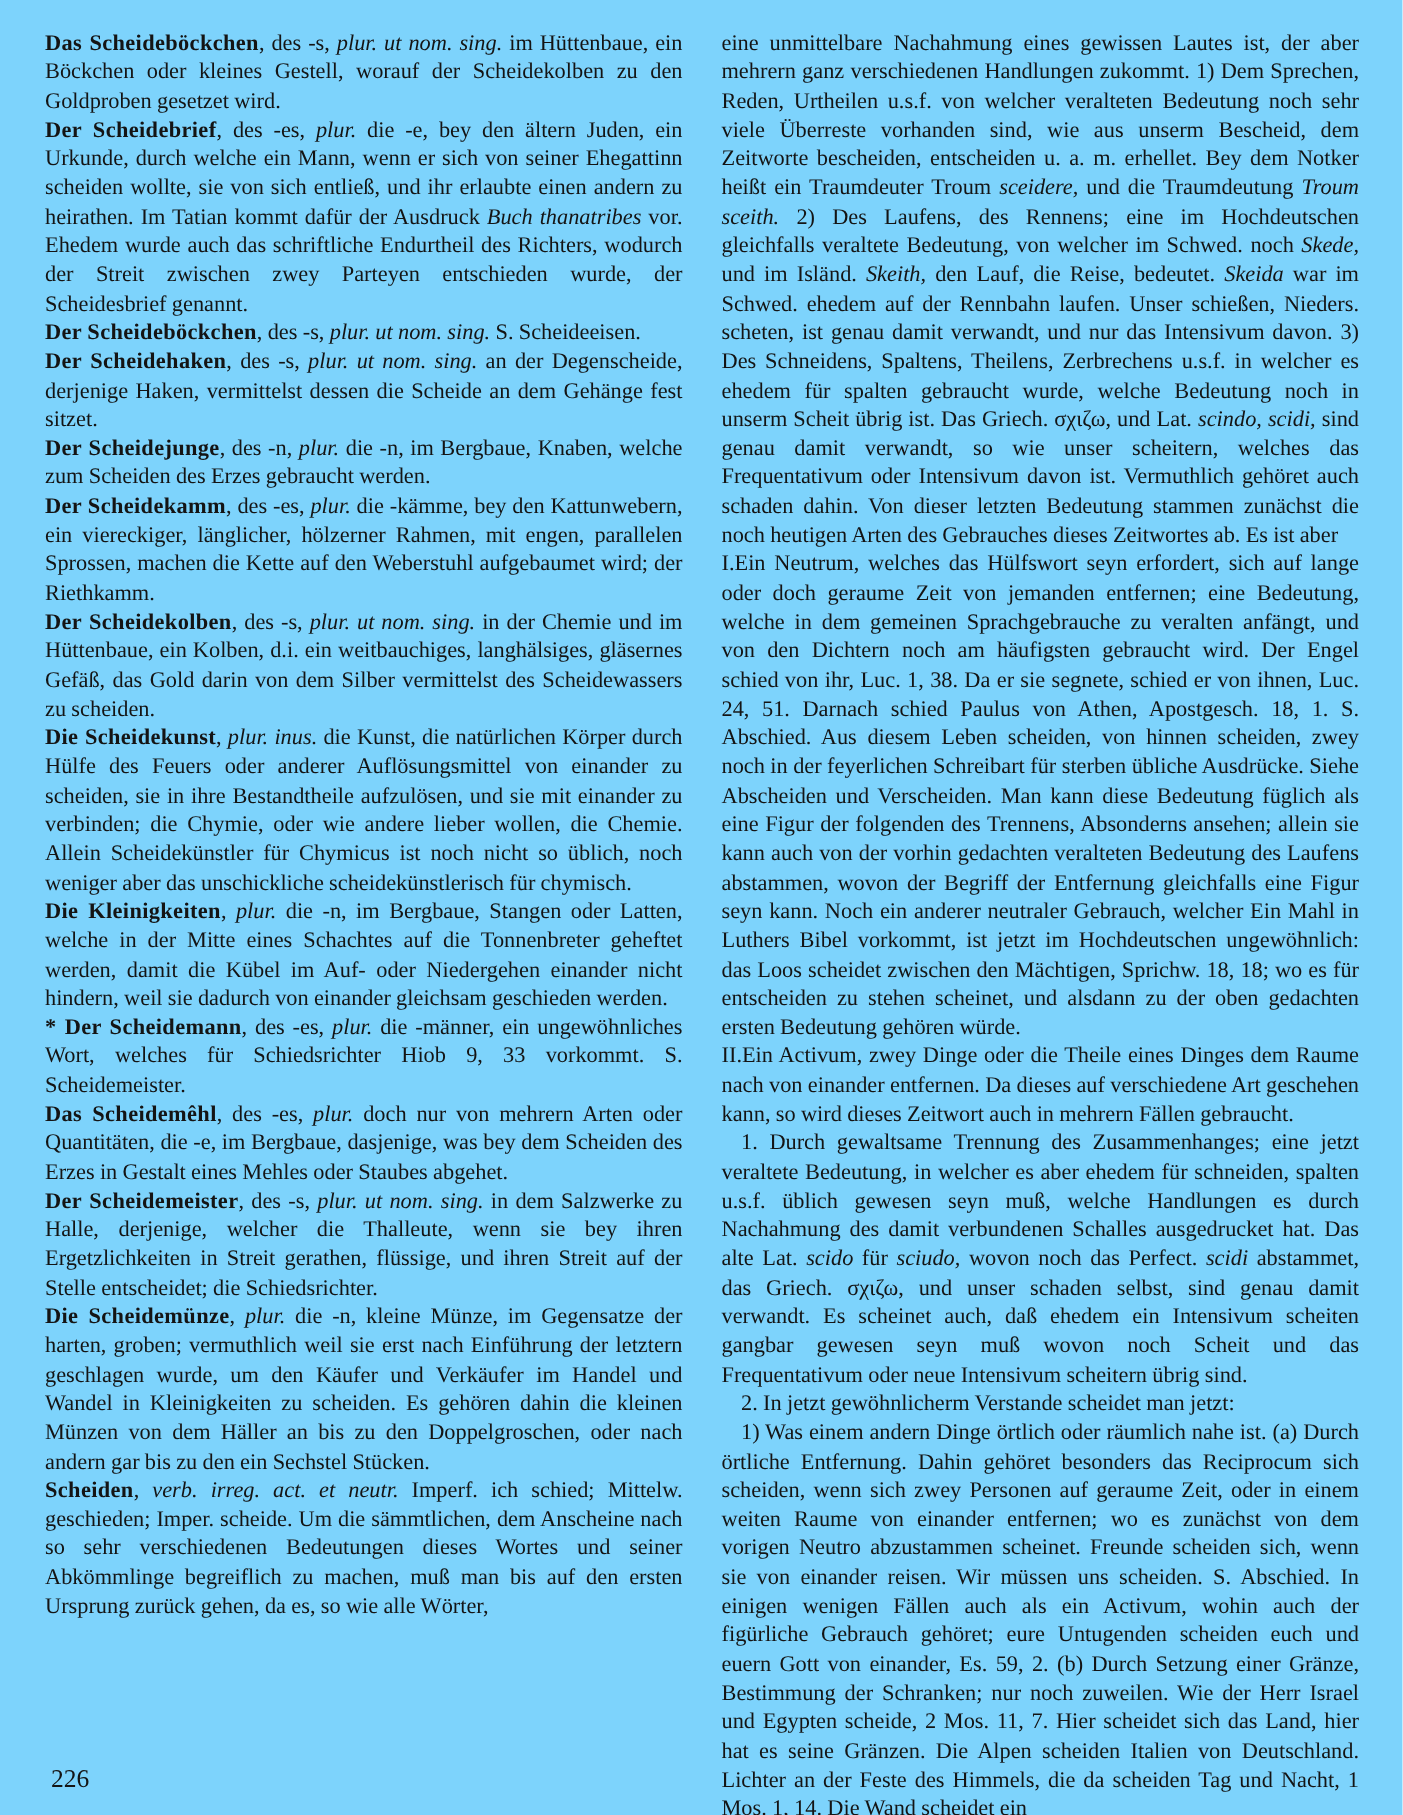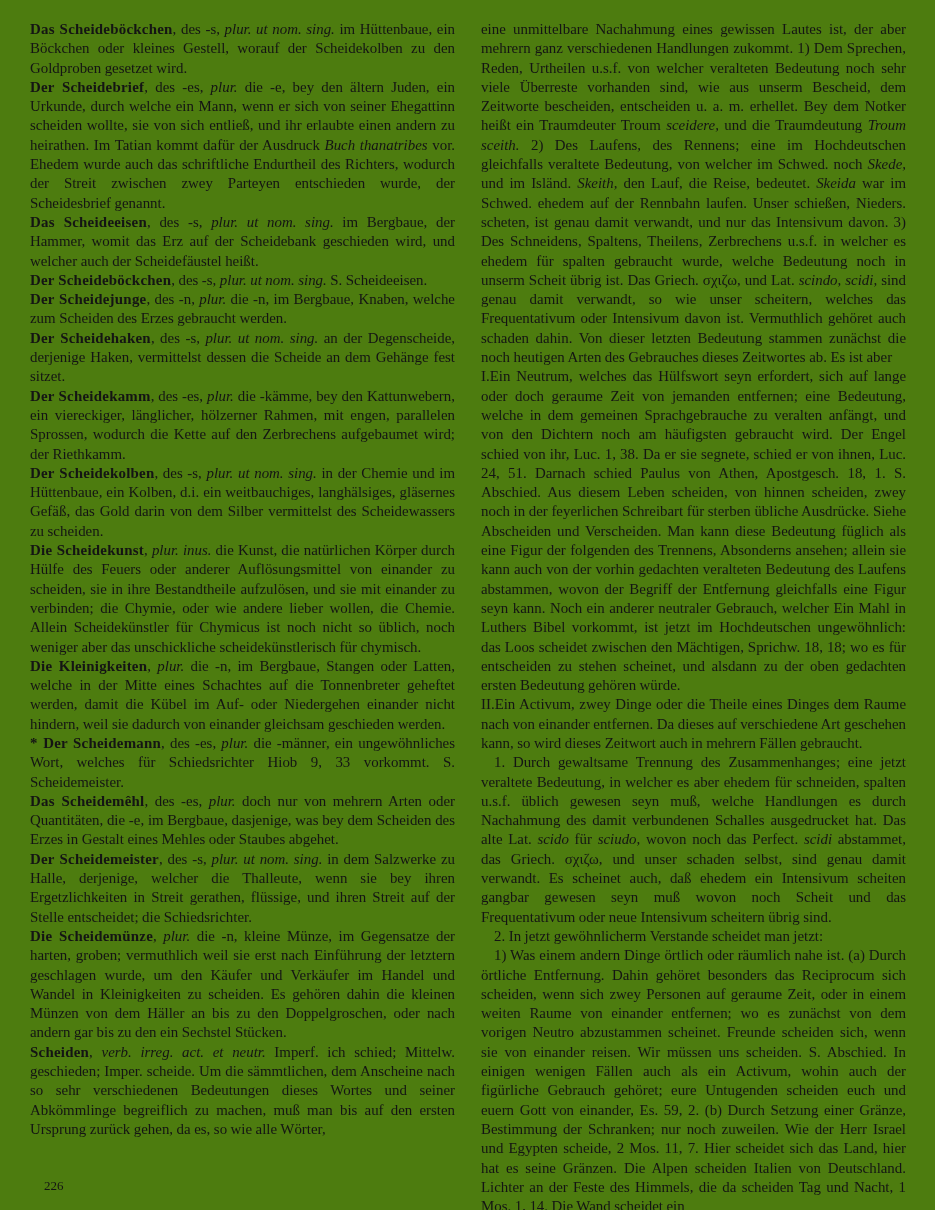--- a/index.html
+++ b/index.html
@@ -2,21 +2,21 @@
 <html lang="de"><head>
 <meta charset="utf-8">
 <style>
   html, body {
     margin: 0; padding: 0;
     background: #ffffff;
   }
   .page {
     position: relative;
     width: 935px; height: 1210px;
-    background: #4d7c0f;
+    background: #7dd3fc;
     color: #141414;
     font-family: "Liberation Serif", "DejaVu Serif", serif;
     overflow: hidden;
   }
   .columns {
     position: absolute;
     top: 20px; left: 30px;
     width: 876px;
     display: flex;
     gap: 26px;
@@ -32,38 +32,37 @@
     text-align: justify;
     hyphens: auto;
     -webkit-hyphens: auto;
     word-spacing: -0.2px;
   }
   p.para.indent { text-indent: 13px; }
   .hw { font-weight: bold; letter-spacing: 0.25px; }
   .it { font-style: italic; }
   .page-number {
     position: absolute;
-    left: 44px; top: 1178px;
-    font-size: 13px;
+    left: 34px; top: 1178px;
+    font-size: 17px;
     line-height: 16px;
   }
 </style>
 </head>
 <body>
 
 <div class="page">
   <div class="columns">
     <div class="col">
         <p class="para"><span class="hw">Das Scheideböckchen</span><span>, des -s, </span><span class="it">plur. ut nom. sing.</span><span> im Hüttenbaue, ein Böckchen oder kleines Gestell, worauf der Scheidekolben zu den Goldproben gesetzet wird.</span></p>
         <p class="para"><span class="hw">Der Scheidebrief</span><span>, des -es, </span><span class="it">plur.</span><span> die -e, bey den ältern Juden, ein Urkunde, durch welche ein Mann, wenn er sich von seiner Ehegattinn scheiden wollte, sie von sich entließ, und ihr erlaubte einen andern zu heirathen. Im Tatian kommt dafür der Ausdruck </span><span class="it">Buch thanatribes</span><span> vor. Ehedem wurde auch das schriftliche Endurtheil des Richters, wodurch der Streit zwischen zwey Parteyen entschieden wurde, der Scheidesbrief genannt.</span></p>
-        <p class="para"><span class="hw">Das Scheideeisen</span><span>, des -s, </span><span class="it">plur. ut nom. sing.</span><span> im Bergbaue, der Hammer, womit das Erz auf der Scheidebank geschieden wird, und welcher auch der Scheidefäustel heißt.</span></p>
         <p class="para"><span class="hw">Der Scheideböckchen</span><span>, des -s, </span><span class="it">plur. ut nom. sing.</span><span> S. Scheideeisen.</span></p>
+        <p class="para"><span class="hw">Der Scheidehaken</span><span>, des -s, </span><span class="it">plur. ut nom. sing.</span><span> an der Degenscheide, derjenige Haken, vermittelst dessen die Scheide an dem Gehänge fest sitzet.</span></p>
         <p class="para"><span class="hw">Der Scheidejunge</span><span>, des -n, </span><span class="it">plur.</span><span> die -n, im Bergbaue, Knaben, welche zum Scheiden des Erzes gebraucht werden.</span></p>
-        <p class="para"><span class="hw">Der Scheidehaken</span><span>, des -s, </span><span class="it">plur. ut nom. sing.</span><span> an der Degenscheide, derjenige Haken, vermittelst dessen die Scheide an dem Gehänge fest sitzet.</span></p>
-        <p class="para"><span class="hw">Der Scheidekamm</span><span>, des -es, </span><span class="it">plur.</span><span> die -kämme, bey den Kattunwebern, ein viereckiger, länglicher, hölzerner Rahmen, mit engen, parallelen Sprossen, wodurch die Kette auf den Zerbrechens aufgebaumet wird; der Riethkamm.</span></p>
+        <p class="para"><span class="hw">Der Scheidekamm</span><span>, des -es, </span><span class="it">plur.</span><span> die -kämme, bey den Kattunwebern, ein viereckiger, länglicher, hölzerner Rahmen, mit engen, parallelen Sprossen, machen die Kette auf den Weberstuhl aufgebaumet wird; der Riethkamm.</span></p>
         <p class="para"><span class="hw">Der Scheidekolben</span><span>, des -s, </span><span class="it">plur. ut nom. sing.</span><span> in der Chemie und im Hüttenbaue, ein Kolben, d.i. ein weitbauchiges, langhälsiges, gläsernes Gefäß, das Gold darin von dem Silber vermittelst des Scheidewassers zu scheiden.</span></p>
         <p class="para"><span class="hw">Die Scheidekunst</span><span>, </span><span class="it">plur. inus.</span><span> die Kunst, die natürlichen Körper durch Hülfe des Feuers oder anderer Auflösungsmittel von einander zu scheiden, sie in ihre Bestandtheile aufzulösen, und sie mit einander zu verbinden; die Chymie, oder wie andere lieber wollen, die Chemie. Allein Scheidekünstler für Chymicus ist noch nicht so üblich, noch weniger aber das unschickliche scheidekünstlerisch für chymisch.</span></p>
         <p class="para"><span class="hw">Die Kleinigkeiten</span><span>, </span><span class="it">plur.</span><span> die -n, im Bergbaue, Stangen oder Latten, welche in der Mitte eines Schachtes auf die Tonnenbreter geheftet werden, damit die Kübel im Auf- oder Niedergehen einander nicht hindern, weil sie dadurch von einander gleichsam geschieden werden.</span></p>
         <p class="para"><span class="hw">* Der Scheidemann</span><span>, des -es, </span><span class="it">plur.</span><span> die -männer, ein ungewöhnliches Wort, welches für Schiedsrichter Hiob 9, 33 vorkommt. S. Scheidemeister.</span></p>
         <p class="para"><span class="hw">Das Scheidemêhl</span><span>, des -es, </span><span class="it">plur.</span><span> doch nur von mehrern Arten oder Quantitäten, die -e, im Bergbaue, dasjenige, was bey dem Scheiden des Erzes in Gestalt eines Mehles oder Staubes abgehet.</span></p>
         <p class="para"><span class="hw">Der Scheidemeister</span><span>, des -s, </span><span class="it">plur. ut nom. sing.</span><span> in dem Salzwerke zu Halle, derjenige, welcher die Thalleute, wenn sie bey ihren Ergetzlichkeiten in Streit gerathen, flüssige, und ihren Streit auf der Stelle entscheidet; die Schiedsrichter.</span></p>
         <p class="para"><span class="hw">Die Scheidemünze</span><span>, </span><span class="it">plur.</span><span> die -n, kleine Münze, im Gegensatze der harten, groben; vermuthlich weil sie erst nach Einführung der letztern geschlagen wurde, um den Käufer und Verkäufer im Handel und Wandel in Kleinigkeiten zu scheiden. Es gehören dahin die kleinen Münzen von dem Häller an bis zu den Doppelgroschen, oder nach andern gar bis zu den ein Sechstel Stücken.</span></p>
         <p class="para"><span class="hw">Scheiden</span><span>, </span><span class="it">verb. irreg. act. et neutr.</span><span> Imperf. ich schied; Mittelw. geschieden; Imper. scheide. Um die sämmtlichen, dem Anscheine nach so sehr verschiedenen Bedeutungen dieses Wortes und seiner Abkömmlinge begreiflich zu machen, muß man bis auf den ersten Ursprung zurück gehen, da es, so wie alle Wörter,</span></p>
       </div>
     <div class="col">

